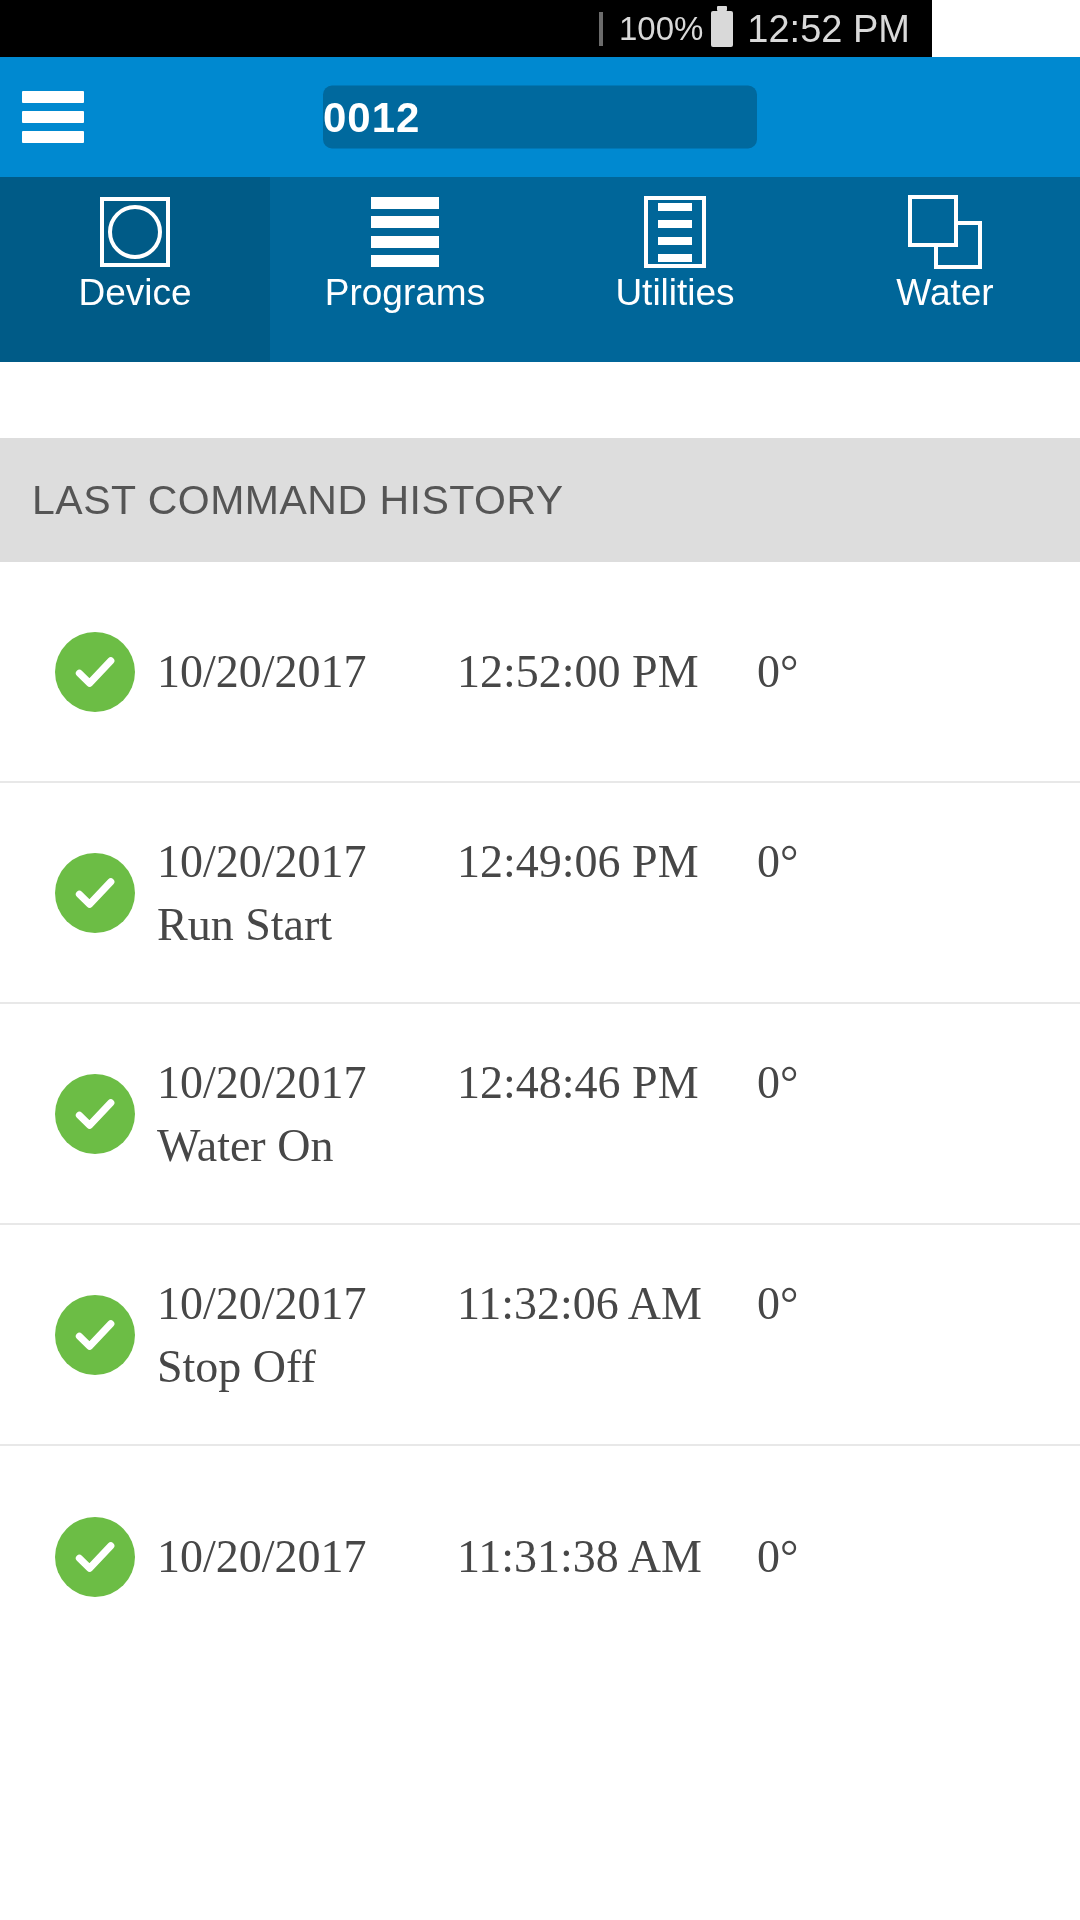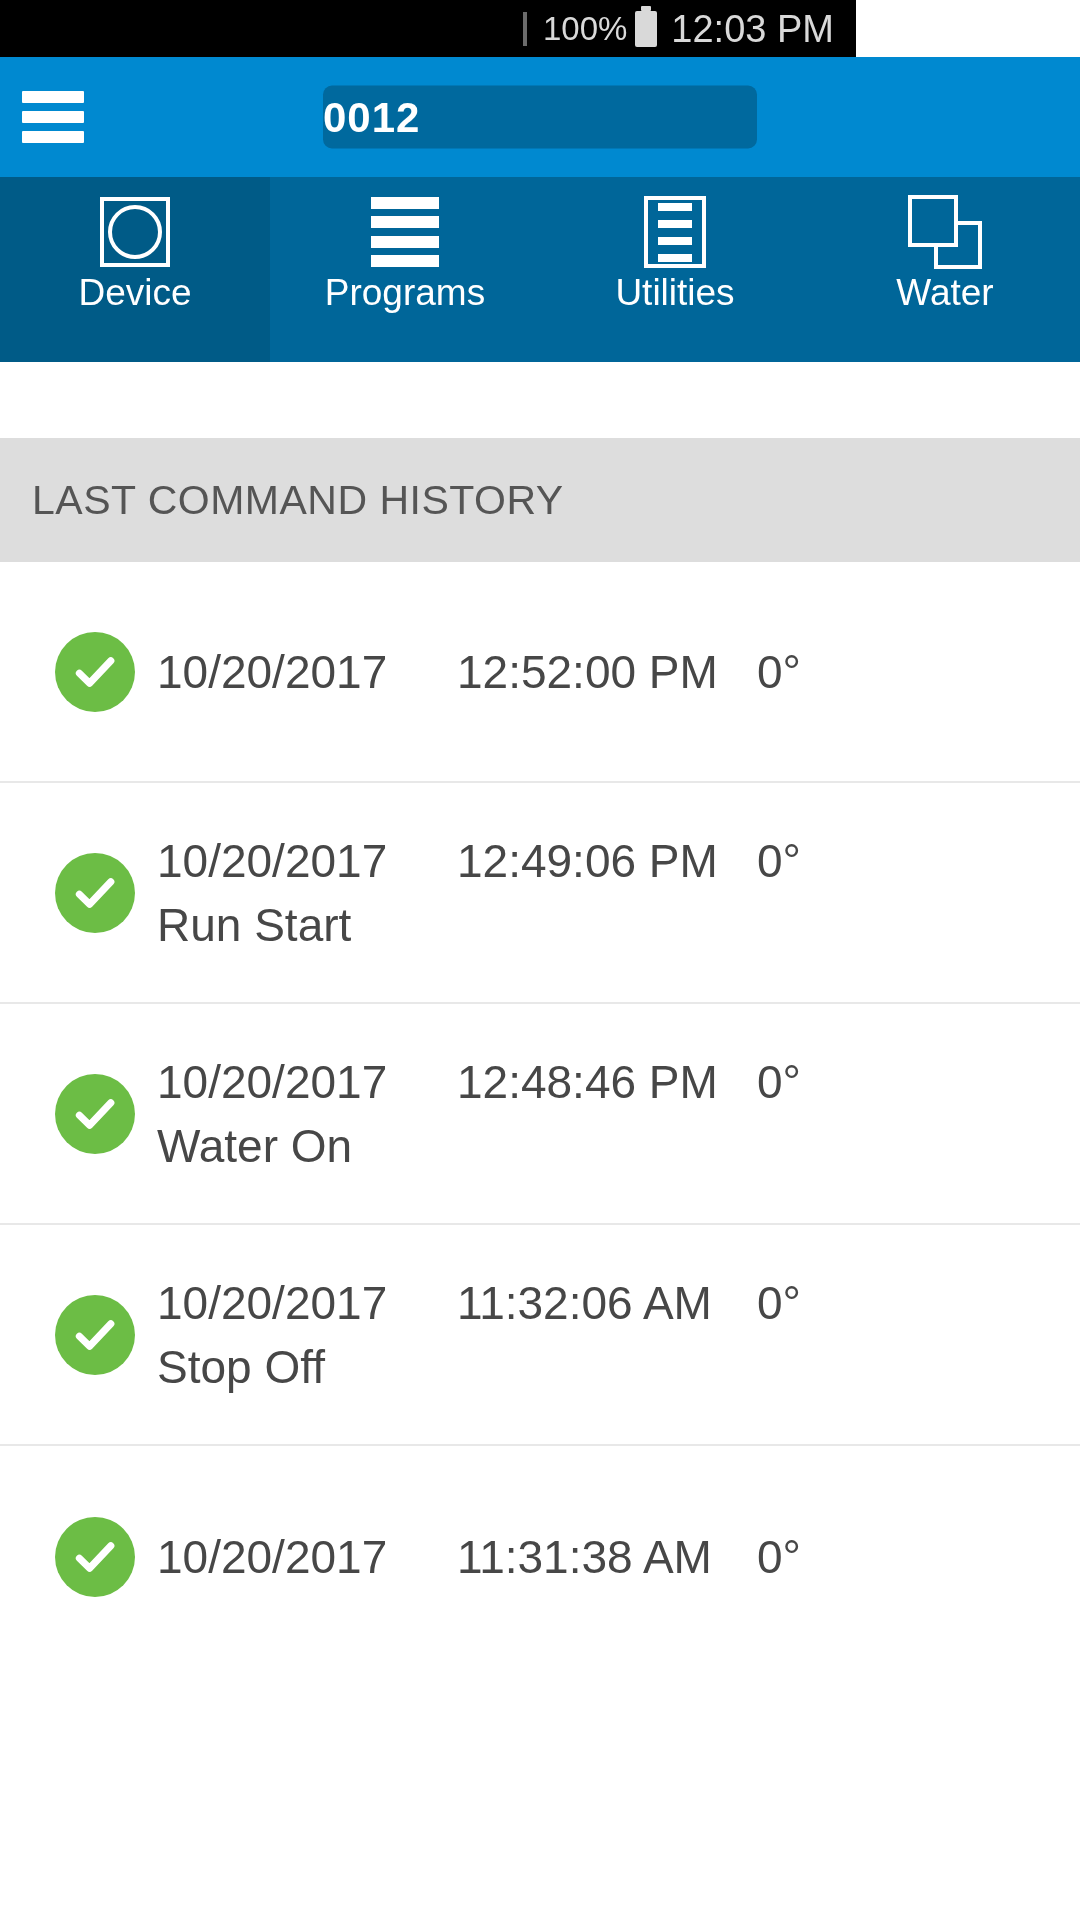--- a/index.html
+++ b/index.html
@@ -6,21 +6,21 @@
   html, body {
     width:1080px; height:1920px;
     background:#ffffff;
     font-family:"Liberation Sans", sans-serif;
     overflow:hidden;
   }
   .screen { position:relative; width:1080px; height:1920px; background:#ffffff; }
 
   
   .statusbar {
-    position:absolute; top:0; left:0; width:856px; height:57px;
+    position:absolute; top:0; left:0; width:932px; height:57px;
     background:#000000;
     display:flex; align-items:center; justify-content:flex-end;
     padding-right:22px;
   }
   .sb-divider {
     width:4px; height:34px; background:#6b6b6b; margin-right:16px;
   }
   .sb-batt-pct {
     color:#d9d9d9; font-size:33px; letter-spacing:0px; line-height:1;
     font-family:"Liberation Sans", sans-serif;
@@ -115,21 +115,21 @@
   }
 
   
   .history-list {
     position:absolute; top:562px; left:0; width:1080px; height:1358px;
     background:#ffffff;
   }
   .history-row {
     position:relative; width:1080px; height:221px;
     border-bottom:2px solid #e8e8e8;
-    display:flex; align-items:center;
+    display:flex; align-items:center;font-family:Liberation Serif, serif;
   }
   .history-row:last-child { border-bottom:none; }
   .check-badge {
     flex:0 0 auto; width:80px; height:80px; margin-left:55px; margin-right:22px;
     border-radius:50%; background:#6cbd45;
     display:flex; align-items:center; justify-content:center;
   }
   .check-badge svg { width:50px; height:50px; display:block; }
   .row-body { flex:1 1 auto; display:flex; flex-direction:column; justify-content:center; }
   .row-line1 { display:flex; align-items:baseline; }
@@ -140,21 +140,21 @@
 </style>
 </head>
 <body>
 
 <div class="screen">
 
   <div class="statusbar">
     <div class="sb-divider"></div>
     <span class="sb-batt-pct">100%</span>
     <span class="sb-batt-icon"></span>
-    <span class="sb-clock">12:03 PM</span>
+    <span class="sb-clock">12:52 PM</span>
   </div>
 
   <div class="appbar">
     <div class="hamburger">
       <span></span>
       <span></span>
       <span></span>
     </div>
     <div class="device-pill">
       <span class="device-pill-text">0012</span>

